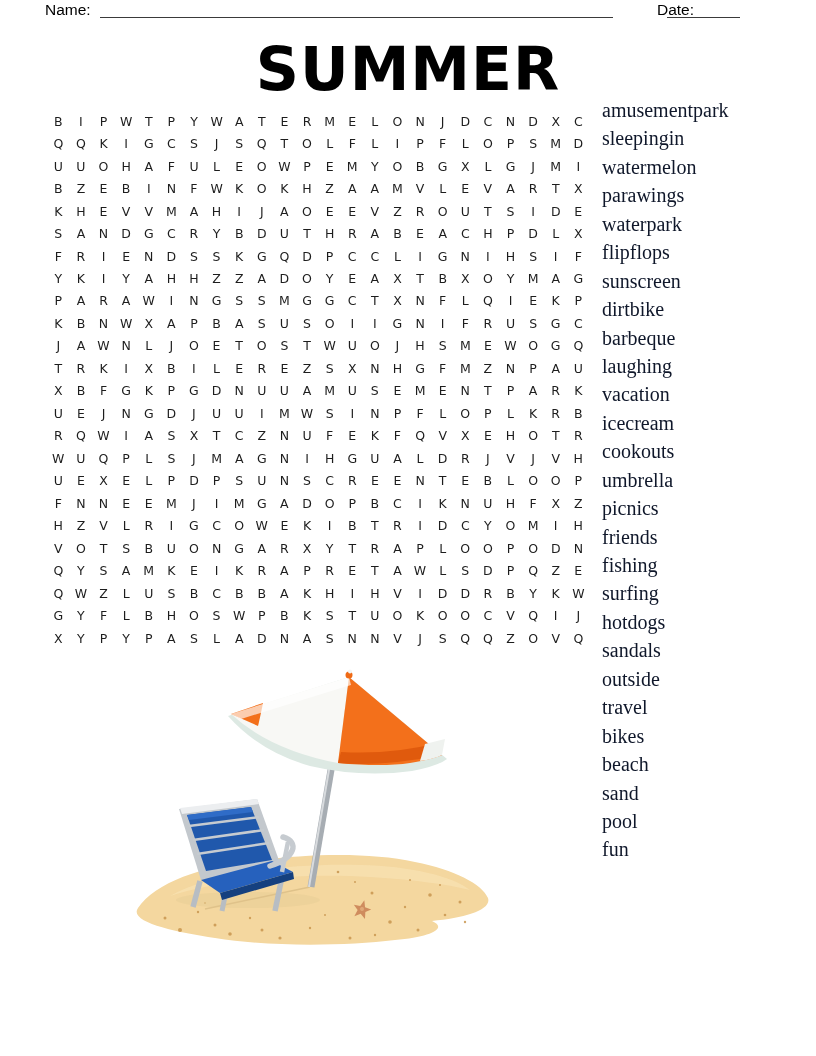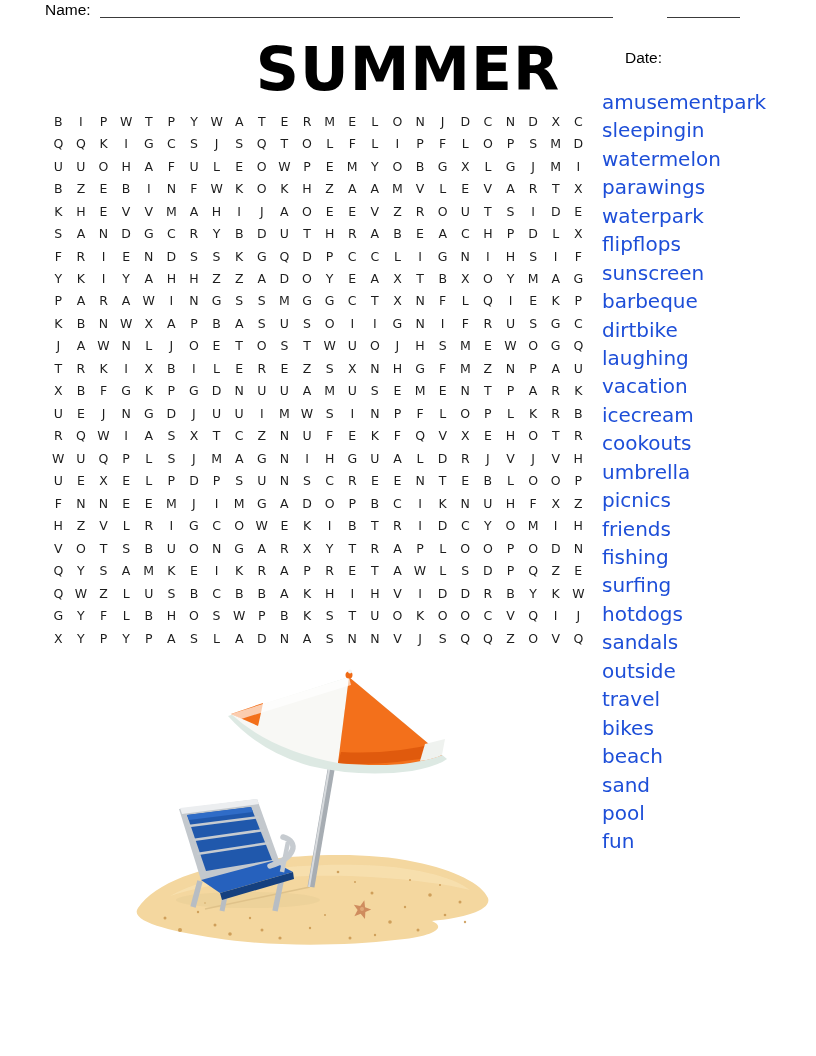--- a/index.html
+++ b/index.html
@@ -11,21 +11,21 @@
     font-family:"DejaVu Sans","Liberation Sans",sans-serif;
     color:#000;
     padding-left:32px;
   }
   
   .hdr{position:absolute;top:1px;left:45px;right:45px;height:22px;
        font-family:"Liberation Sans",sans-serif;font-size:15.5px;color:#000;}
   .hdr-name-label{position:absolute;left:0;top:0;}
   .hdr-name-line{position:absolute;left:55px;top:0;width:513px;height:16px;
                  border-bottom:1.6px solid #3a3a3a;}
-  .hdr-date-label{position:absolute;left:580px;top:0;margin-top:48px;}
+  .hdr-date-label{position:absolute;left:612px;top:0;}
   .hdr-date-line{position:absolute;left:622px;top:0;width:73px;height:16px;
                  border-bottom:1.6px solid #3a3a3a;}
   
   .title{
     position:absolute;top:34px;left:0;width:816px;
     text-align:center;
     font-size:60px;font-weight:bold;letter-spacing:1px;
     color:#000;
   }
   
@@ -34,23 +34,23 @@
     display:grid;
     grid-template-columns:repeat(24,22.62px);
     grid-auto-rows:22.48px;
   }
   .cell{
     display:flex;align-items:center;justify-content:center;
     font-size:12.5px;font-weight:500;color:#1d1d1d;
   }
   
   .words{
-    position:absolute;left:602px;top:88px;
+    position:absolute;left:602px;top:96px;
     margin:0;padding:0;list-style:none;
-    font-size:20px;color:#1d4ed8;
+    font-size:20px;color:#0f172a;font-family:Liberation Serif, serif;
   }
   .words li{height:28.45px;line-height:28.45px;}
   
   .beach{position:absolute;left:110px;top:660px;width:400px;height:310px;}
 </style>
 </head>
 <body>
 
 <div class="page">
 
@@ -643,22 +643,22 @@
     </div>
 
   <ul class="words">
       <li>amusementpark</li>
       <li>sleepingin</li>
       <li>watermelon</li>
       <li>parawings</li>
       <li>waterpark</li>
       <li>flipflops</li>
       <li>sunscreen</li>
+      <li>dirtbike</li>
       <li>barbeque</li>
-      <li>dirtbike</li>
       <li>laughing</li>
       <li>vacation</li>
       <li>icecream</li>
       <li>cookouts</li>
       <li>umbrella</li>
       <li>picnics</li>
       <li>friends</li>
       <li>fishing</li>
       <li>surfing</li>
       <li>hotdogs</li>

